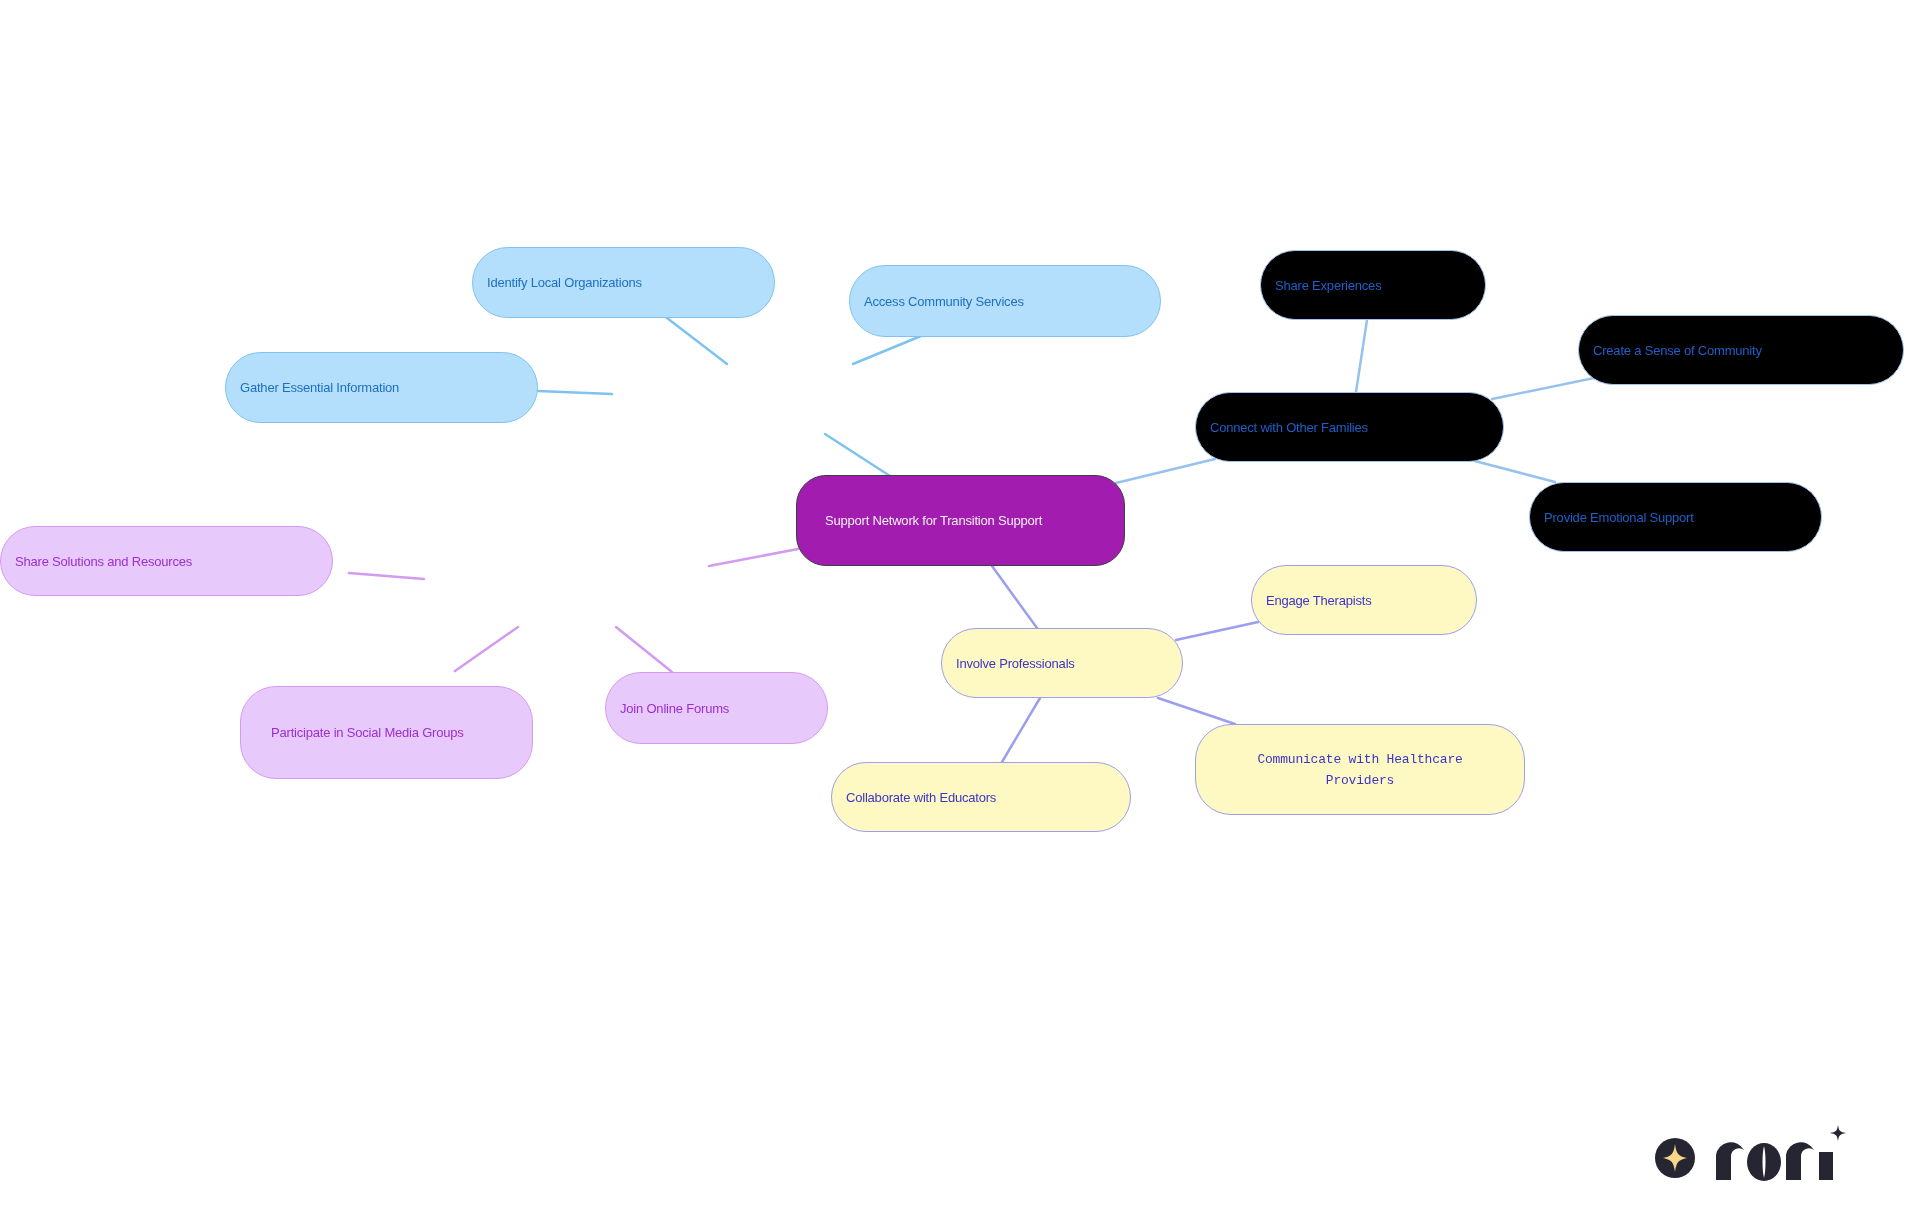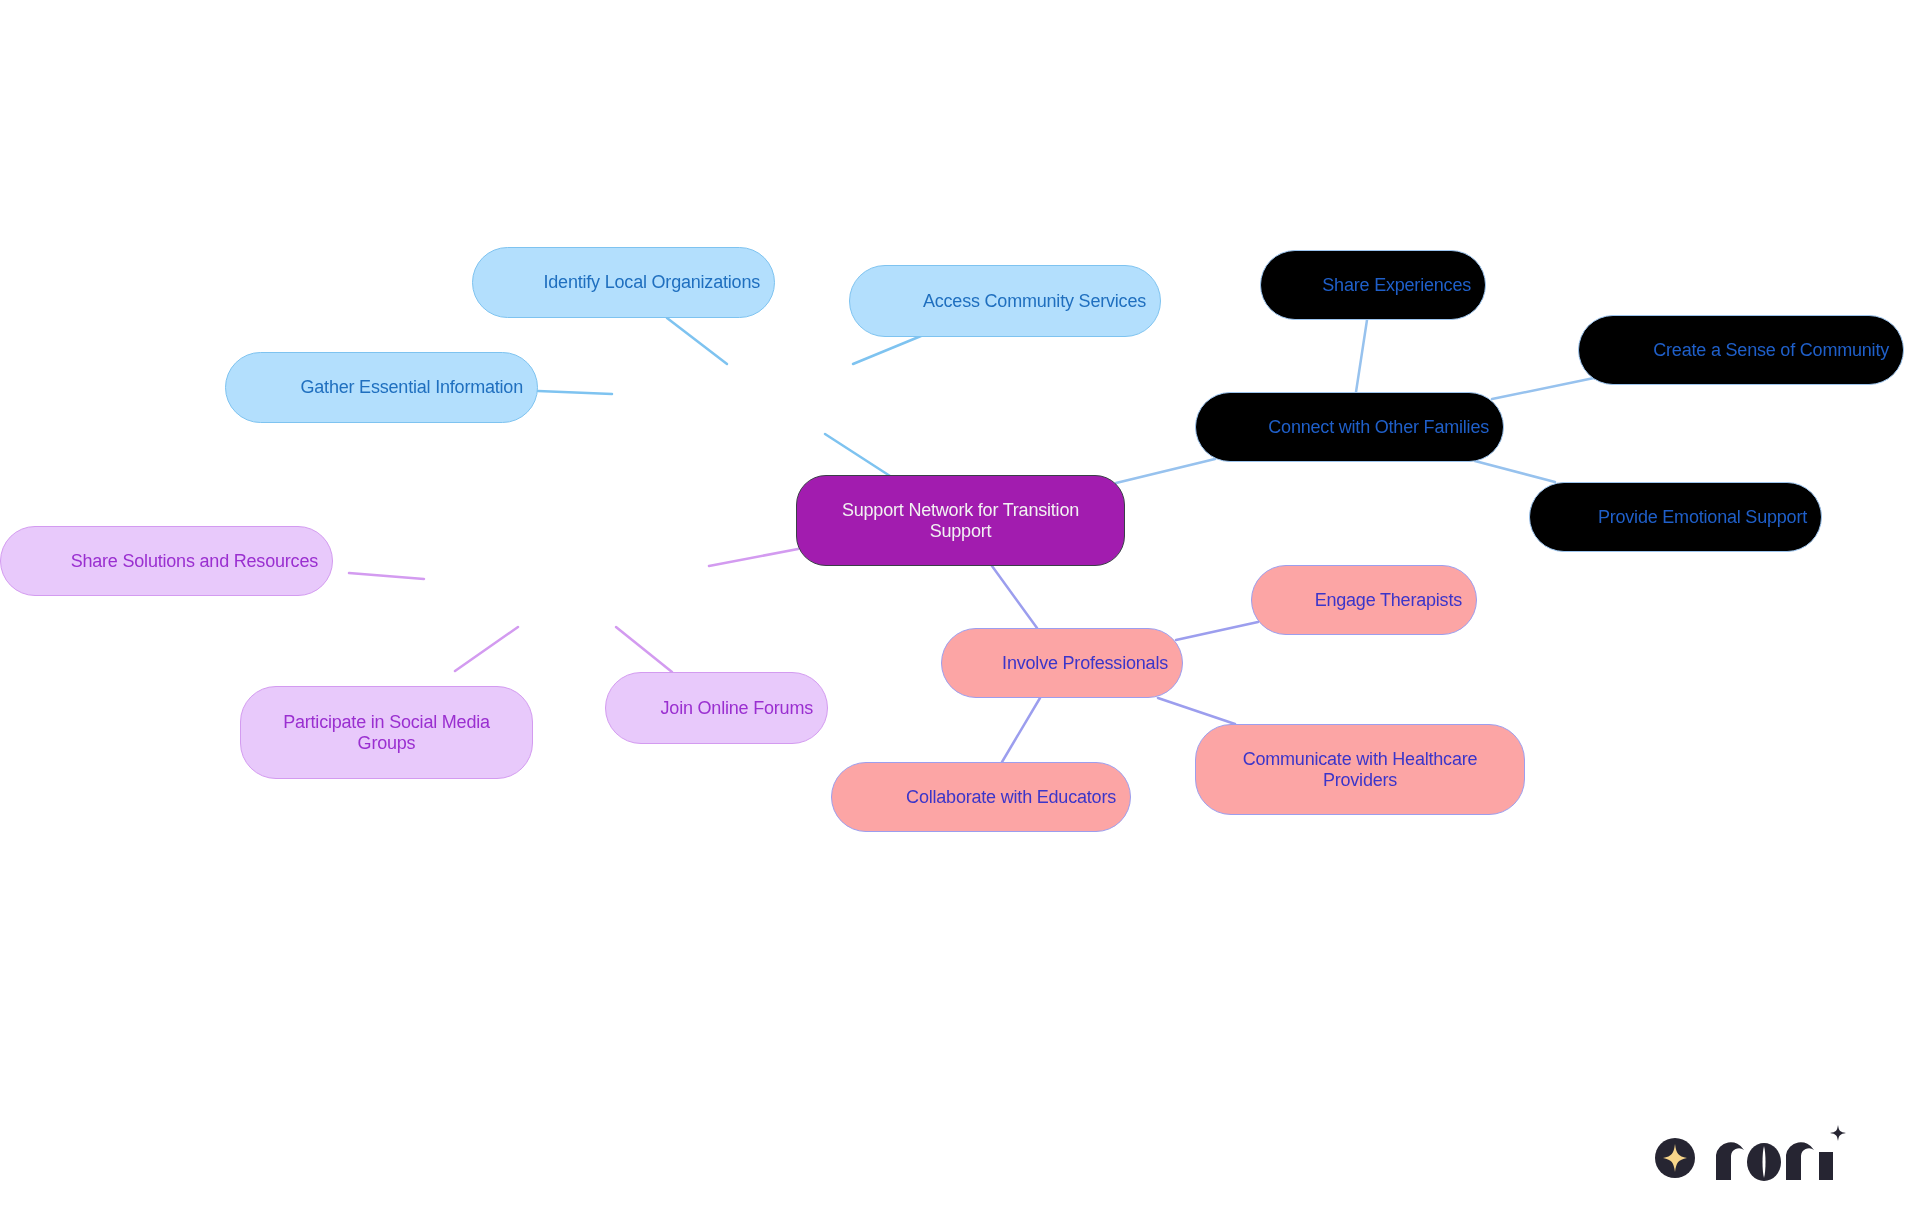--- a/index.html
+++ b/index.html
@@ -2,30 +2,30 @@
 <html><head>
 <meta charset="utf-8">
 <style>
   html, body { margin: 0; padding: 0; background: #ffffff; }
   body { width: 1920px; height: 1215px; position: relative; overflow: hidden;
          font-family: "Liberation Sans", "DejaVu Sans", sans-serif; }
   #canvas { position: absolute; left: 0; top: 0; width: 1920px; height: 1215px; }
   svg.edges { position: absolute; left: 0; top: 0; width: 1920px; height: 1215px; }
   .node {
     position: absolute; box-sizing: border-box;
-    display: flex; align-items: center; justify-content: flex-end;
-    text-align: center; font-size: 18px; line-height: 21px;
+    display: flex; align-items: center; justify-content: flex-start;
+    text-align: center; font-size: 13px; line-height: 21px;
     border-radius: 36px; border: 1.5px solid; padding: 0 14px;
     letter-spacing: -0.2px;
   }
   .node.root { background: #a21caf; border-color: #3a3f47; color: #f2f2f2; border-radius: 30px; }
   .node.b-local   { background: #b3dffd; border-color: #7ec3f0; color: #1f6fbf; }
   .node.b-family  { background: #000000; border-color: #9cc4ee; color: #1f5fc9; }
   .node.b-online  { background: #e8c9fb; border-color: #d39bf0; color: #9a2fd0; }
-  .node.b-pro     { background: #fca5a5; border-color: #9c9eee; color: #3b35c9; }
+  .node.b-pro     { background: #fef9c3; border-color: #9c9eee; color: #3b35c9; }
   .logo { position: absolute; left: 1652px; top: 1122px; width: 200px; height: 62px; }
 </style>
 </head>
 <body>
 
 <div id="canvas">
 
   <svg class="edges" viewBox="0 0 1920 1215">
     <g stroke-width="2.5" fill="none" stroke-linecap="round">
 
@@ -87,21 +87,21 @@
   <div class="node b-online" style="left:605px; top:672px; width:223px; height:72px;">
     <span>Join Online Forums</span>
   </div>
 
   <div class="node b-pro" style="left:941px; top:628px; width:242px; height:70px;">
     <span>Involve Professionals</span>
   </div>
   <div class="node b-pro" style="left:1251px; top:565px; width:226px; height:70px;">
     <span>Engage Therapists</span>
   </div>
-  <div class="node b-pro" style="left:1195px; top:724px; width:330px; height:91px; padding:0 30px;">
+  <div class="node b-pro" style="left:1195px; top:724px; width:330px; height:91px; padding:0 30px;font-family:Liberation Mono, monospace;">
     <span>Communicate with Healthcare Providers</span>
   </div>
   <div class="node b-pro" style="left:831px; top:762px; width:300px; height:70px;">
     <span>Collaborate with Educators</span>
   </div>
 
   <div class="logo">
     <svg width="200" height="62" viewBox="0 0 200 62">
 
       <circle cx="23" cy="36" r="20" fill="#262532"></circle>

